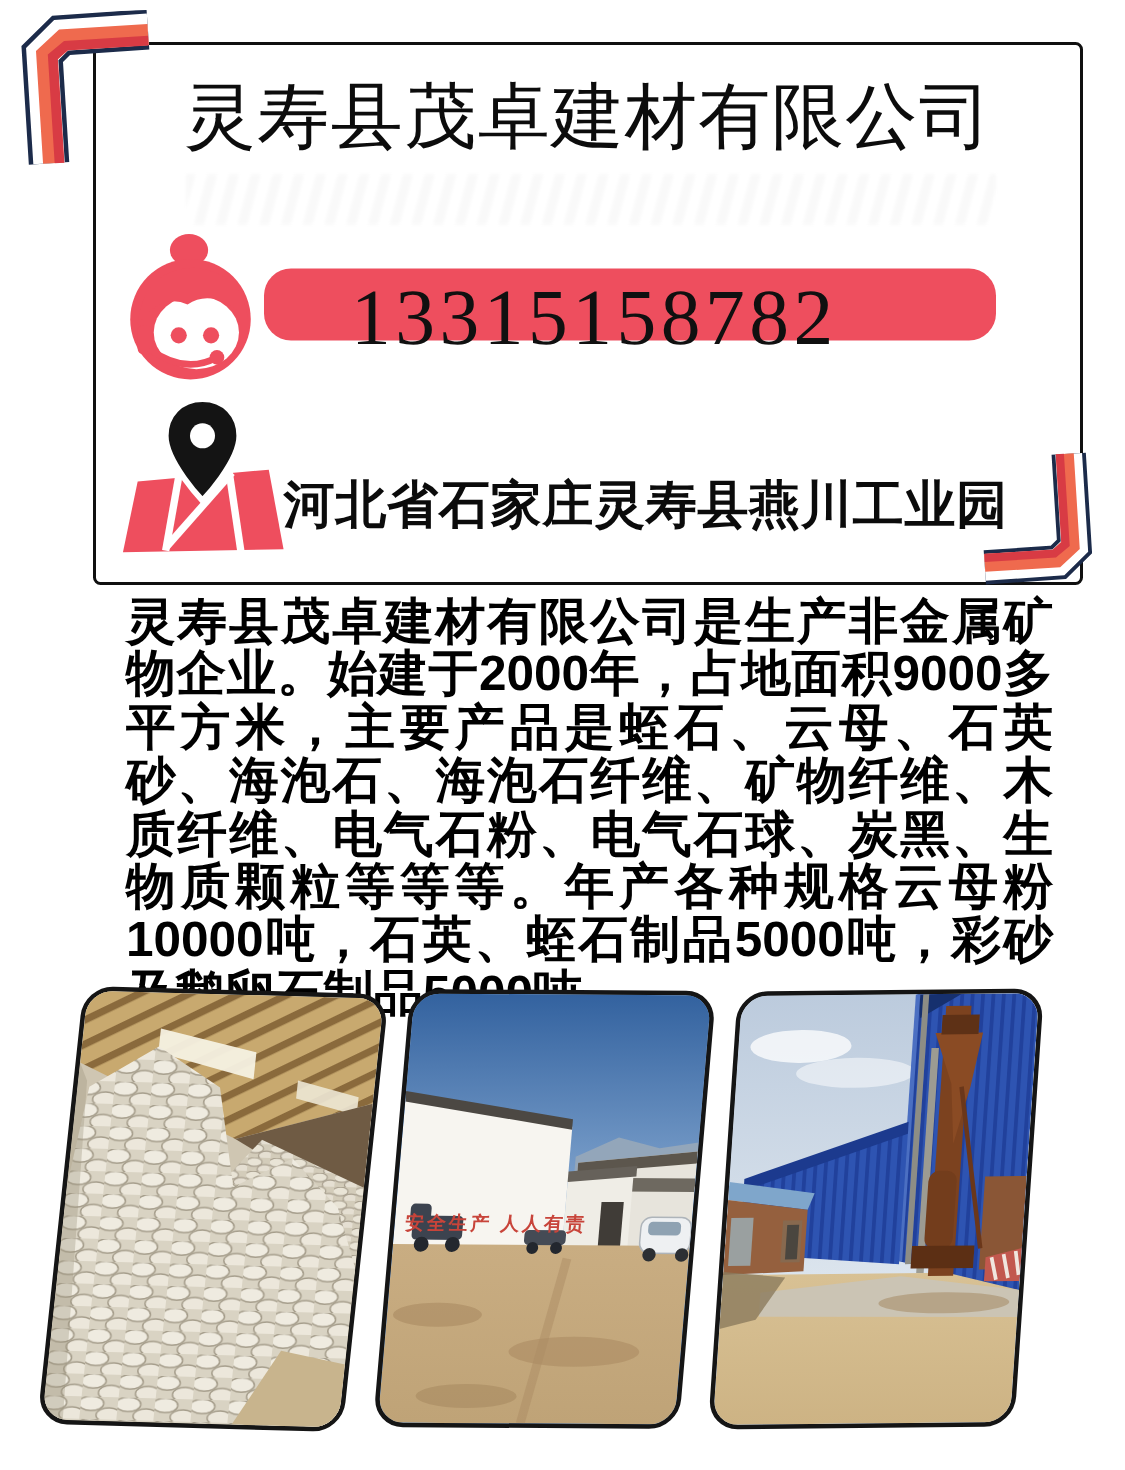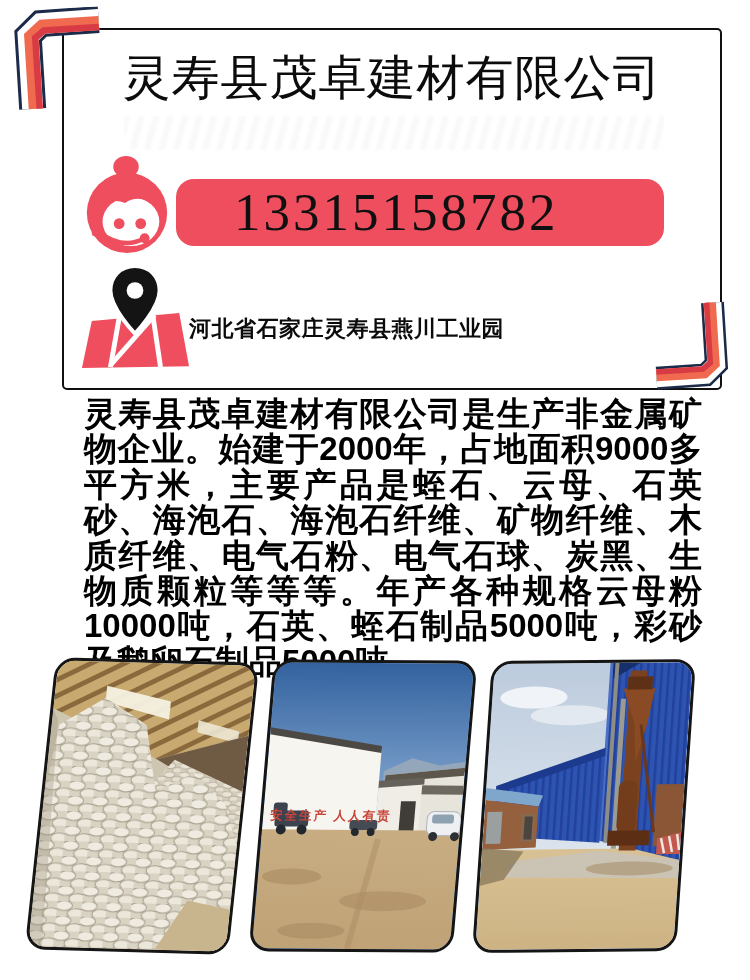--- a/index.html
+++ b/index.html
@@ -17,32 +17,32 @@
     font-family:"Liberation Serif","DejaVu Serif",serif; font-weight:400;
     font-size:48px; letter-spacing:1px; color:#0c0c0c; white-space:nowrap;
   }
   .watermark {
     position:absolute; left:60px; top:86px; width:540px; height:34px;
     background:repeating-linear-gradient(105deg,#f2f2f2 0 6px,#ffffff 6px 14px);
     opacity:.45; filter:blur(1px);
   }
   .cs-icon { position:absolute; left:14px; top:124px; width:98px; height:112px; }
   .phone-pill {
-    position:absolute; left:112px; top:149px; width:488px; height:67px;
+    position:absolute; left:112px; top:149px; width:488px; height:48px;
     background:#ee4e5e; border-radius:18px;
   }
   .phone-number {
     display:block; padding-left:58px; color:#101010;
     font-family:"Liberation Serif","DejaVu Serif",serif;
     font-size:53px; line-height:66px; letter-spacing:3px; white-space:nowrap;
   }
   .loc-icon { position:absolute; left:16px; top:234px; width:110px; height:114px; }
   .address {
     position:absolute; left:125px; top:284px; margin:0;
-    font-size:22px; font-weight:700; color:#0b0b0b; letter-spacing:.5px; white-space:nowrap;
+    font-size:34px; font-weight:700; color:#0b0b0b; letter-spacing:.5px; white-space:nowrap;
   }
   
   .corner { position:absolute; }
   .corner-tl { left:12px; top:8px; width:92px; height:104px; transform:rotate(-2deg); }
   .corner-br { left:652px; top:292px; width:78px; height:104px; transform:rotate(178deg); }
   .corner svg { width:100%; height:100%; display:block; }
   
   .description {
     position:absolute; left:84px; top:396px; width:618px; margin:0;
     font-size:33px; line-height:35.4px; font-weight:700; color:#000000;

